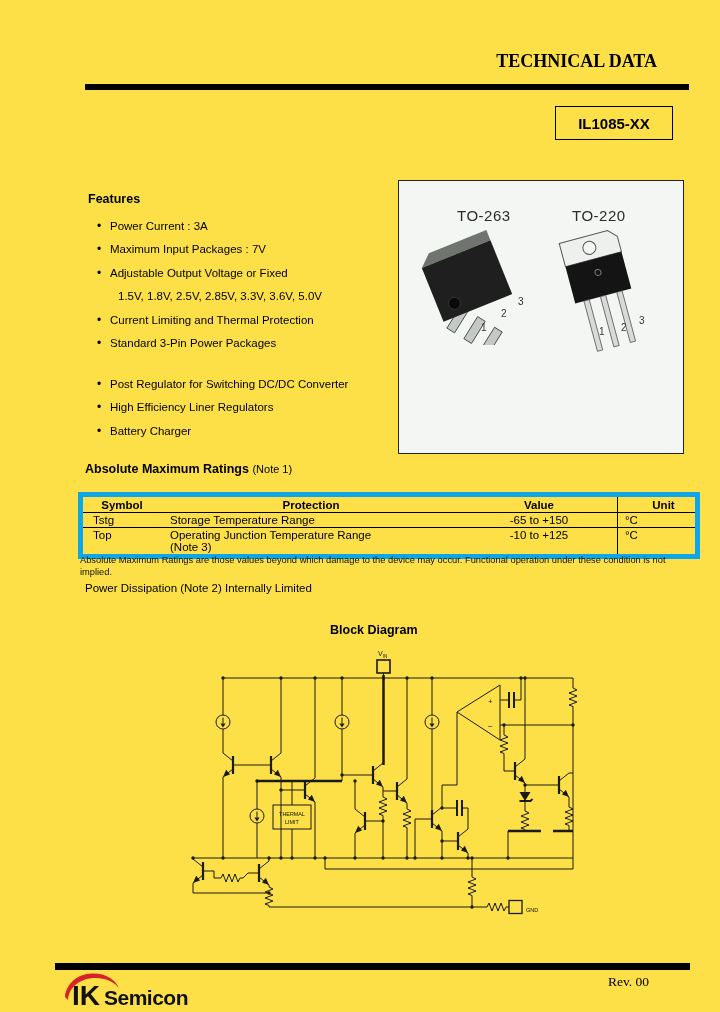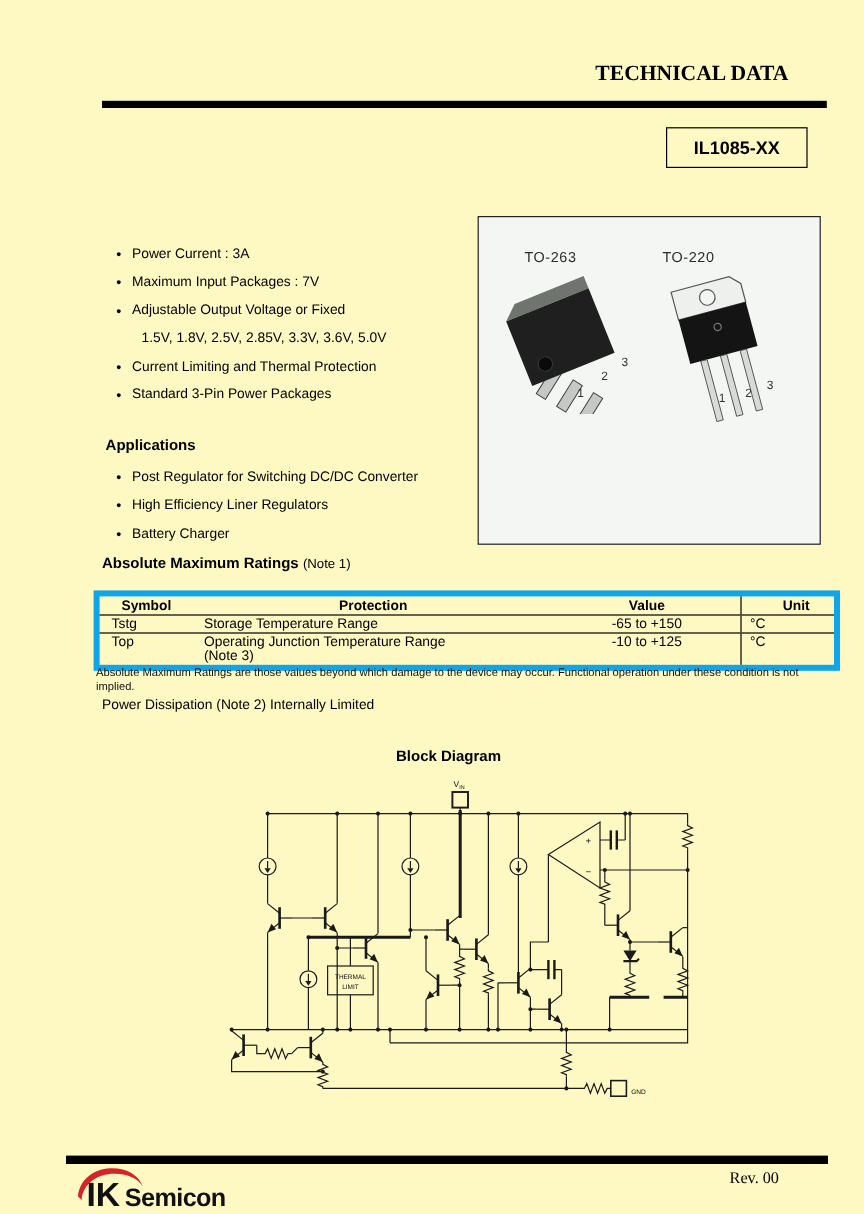--- a/index.html
+++ b/index.html
@@ -1,28 +1,28 @@
 <!DOCTYPE html>
 <html><head>
 <meta charset="utf-8">
 <style>
   html,body{margin:0;padding:0;background:#c8cdca;}
-  .page{position:relative;width:720px;height:1012px;background:#fef9c3;
+  .page{position:relative;width:720px;height:1012px;background:#fde047;
         font-family:"Liberation Sans",sans-serif;color:#000;overflow:hidden;}
 
   .tech-data{position:absolute;top:51px;right:63px;font-family:"Liberation Serif",serif;
              font-weight:bold;font-size:18px;}
   .top-rule{position:absolute;left:85px;top:84px;width:604px;height:6px;background:#000;}
 
   .title{position:absolute;left:90px;top:113px;font-size:15px;font-weight:bold;word-spacing:6px;letter-spacing:.2px;}
   .part-box{position:absolute;left:555px;top:106px;width:116px;height:32px;border:1.5px solid #000;
             display:flex;align-items:center;justify-content:center;font-weight:bold;font-size:15px;}
 
   .pkg-box{position:absolute;left:398px;top:180px;width:284px;height:272px;border:1px solid #222;background:#f3f6f2;}
-  .pkg-label{position:absolute;font-size:12px;color:#2c2c2c;letter-spacing:.5px;}
+  .pkg-label{position:absolute;font-size:15px;color:#2c2c2c;letter-spacing:.5px;margin-left:20px;}
   .pkg-label.l1{left:38px;top:26px;}
   .pkg-label.l2{left:153px;top:26px;}
   .pkg-legend{position:absolute;left:110px;top:166px;font-size:11.5px;color:#222;line-height:17px;}
   .pkg-svg{position:absolute;}
 
   .sec-head{font-size:12.5px;font-weight:bold;}
   .features{position:absolute;left:88px;top:192px;width:310px;}
   .applications{position:absolute;left:88px;top:364px;width:320px;}
   .blist{margin-top:8px;}
   .brow{display:flex;align-items:center;height:23.5px;font-size:11.5px;}
@@ -97,20 +97,21 @@
         <rect x="14" y="32" width="5.5" height="52" fill="#d7dad6" stroke="#4a4a4a" stroke-width="0.7"></rect>
       </g>
       <text x="52" y="116" font-size="10" fill="#333">1</text>
       <text x="74" y="112" font-size="10" fill="#333">2</text>
       <text x="92" y="105" font-size="10" fill="#333">3</text>
     </svg>
 
   </div>
 
   <div class="features">
+    <div class="sec-head">Features</div>
     <div class="blist">
       <div class="brow">
           <span class="dot">•</span>
           <span>Power Current : 3A</span>
         </div>
       <div class="brow">
           <span class="dot">•</span>
           <span>Maximum Input Packages : 7V</span>
         </div>
       <div class="brow">
@@ -125,21 +126,20 @@
           <span>Current Limiting and Thermal Protection</span>
         </div>
       <div class="brow">
           <span class="dot">•</span>
           <span>Standard 3-Pin Power Packages</span>
         </div>
     </div>
   </div>
 
   <div class="applications">
-    <div class="sec-head">Applications</div>
     <div class="blist">
       <div class="brow">
           <span class="dot">•</span>
           <span>Post Regulator for Switching DC/DC Converter</span>
         </div>
       <div class="brow">
           <span class="dot">•</span>
           <span>High Efficiency Liner Regulators</span>
         </div>
       <div class="brow">

